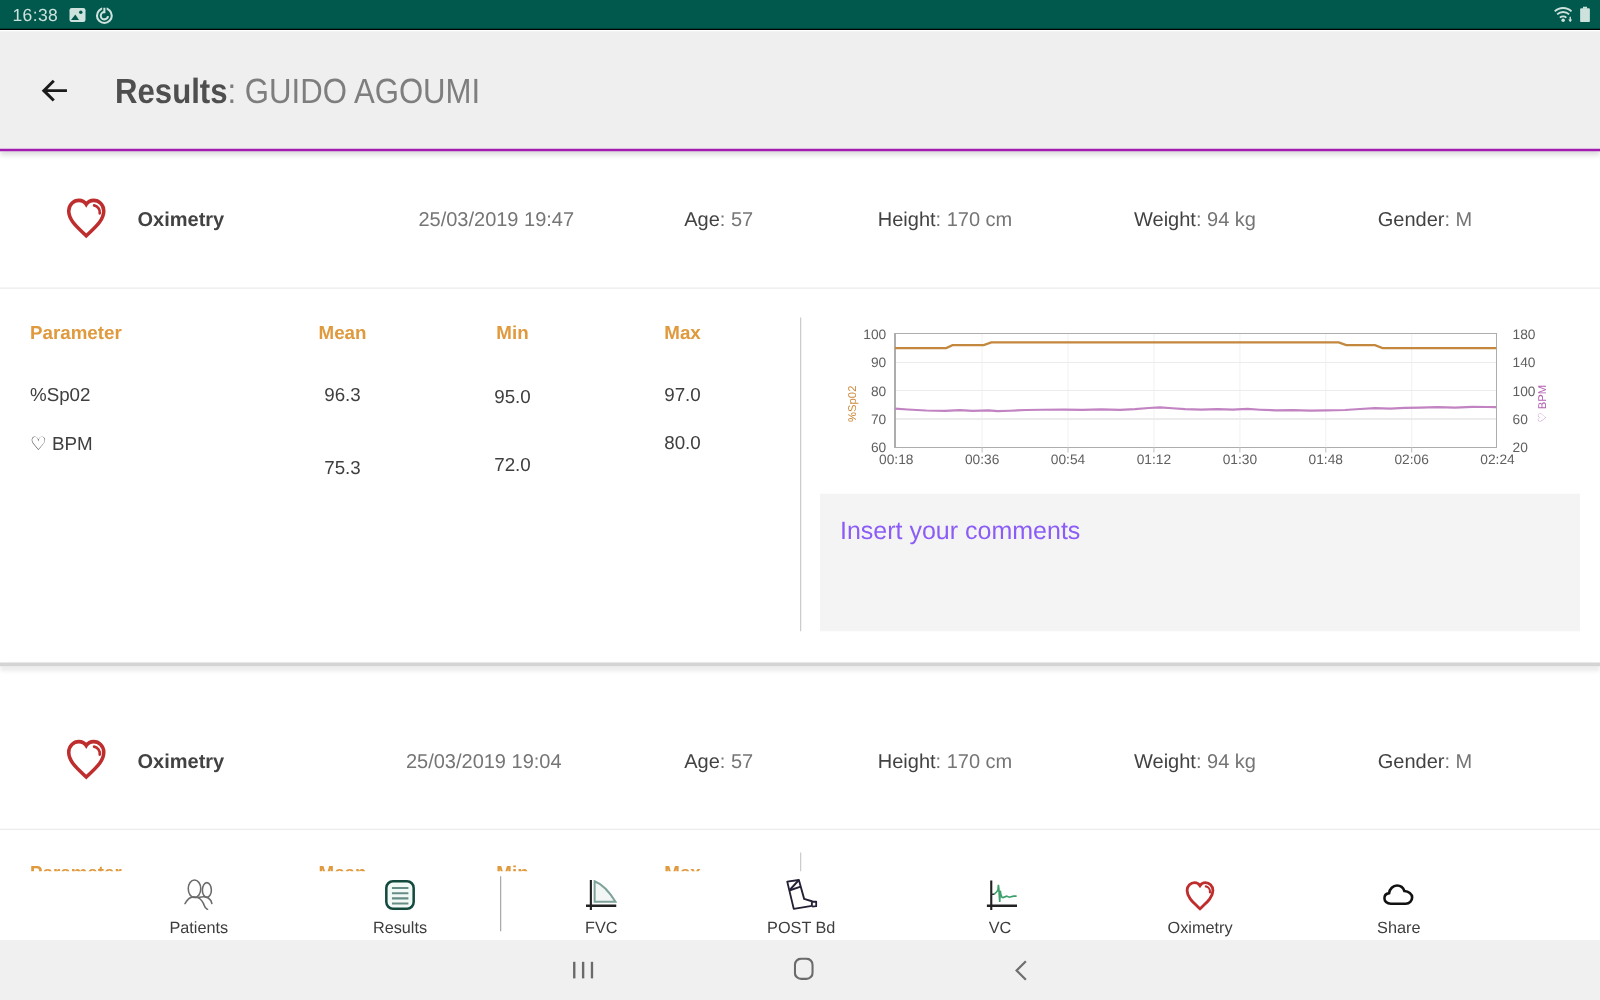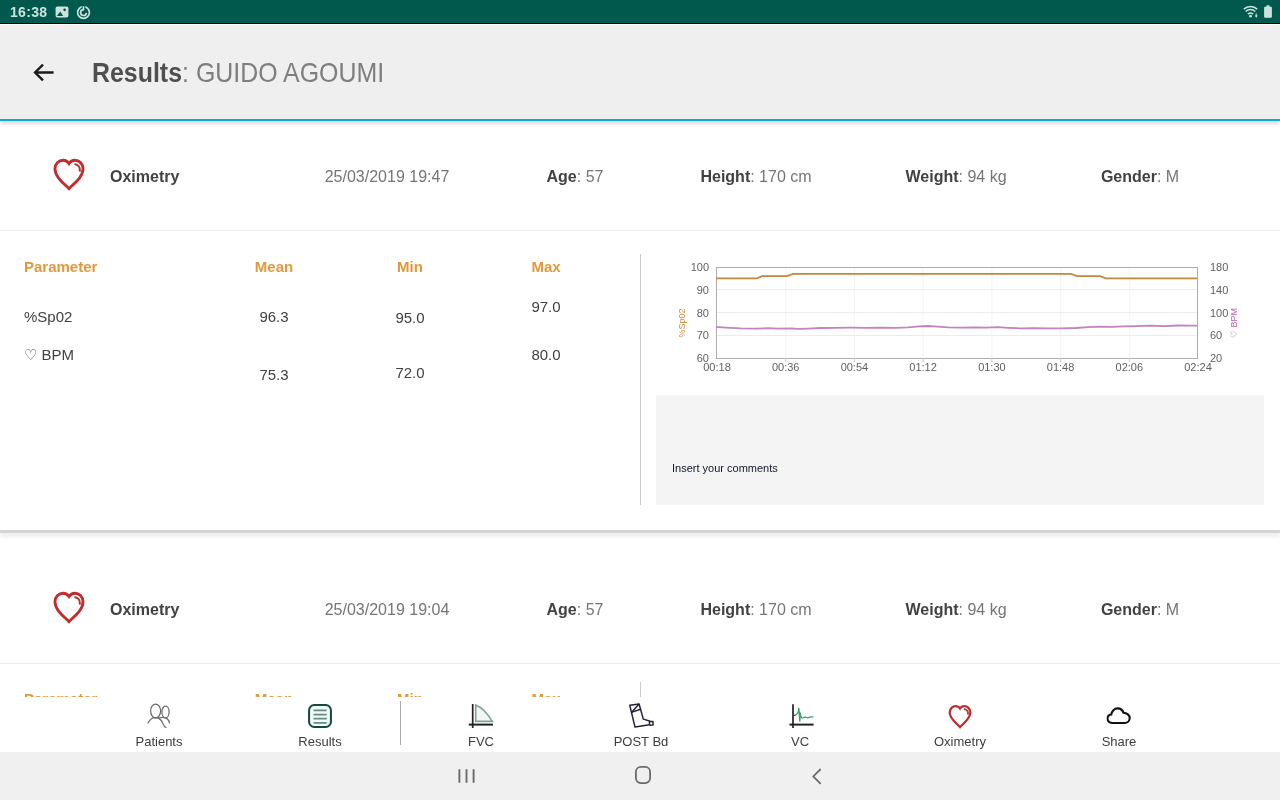--- a/index.html
+++ b/index.html
@@ -1,44 +1,44 @@
 <!DOCTYPE html>
 <html><head>
 <meta charset="utf-8">
 <style>
 * { margin:0; padding:0; box-sizing:border-box; }
 html,body { width:1280px; height:800px; overflow:hidden; background:#fff;
   font-family:"Liberation Sans", sans-serif; }
 .abs { position:absolute; }
 #statusbar { position:absolute; left:0; top:0; width:1280px; height:24px;
-  background:#01584c; border-bottom:1px solid #000; color:#cde2dd;font-weight:bold; }
+  background:#01584c; border-bottom:1px solid #000; color:#cde2dd; }
 #statustime { position:absolute; left:10px; top:4px; font-size:14px; color:#cde2dd; letter-spacing:0.3px; }
 #appbar { position:absolute; left:0; top:25px; width:1280px; height:96px;
-  background:#f0efef; border-bottom:2px solid #0ea5e9;
+  background:#f0efef; border-bottom:2px solid #a21caf;
   box-shadow:0 3px 4px rgba(0,0,0,0.14); }
 #apptitle { position:absolute; left:92px; top:32px; font-size:28px; color:#7e7e7e;
   transform:scaleX(0.89); transform-origin:0 0; white-space:nowrap; }
 #apptitle b { color:#4f4f4f; font-weight:bold; }
 .secrow { position:absolute; left:0; width:1280px; height:111px; }
 .secrow .heart { position:absolute; left:50px; top:36px; }
 .secrow .name { position:absolute; left:110px; top:48px; font-size:16px;
   font-weight:bold; color:#424242; }
 .secrow .cell { position:absolute; top:48px; font-size:16px; color:#757575;
   white-space:nowrap; }
-.secrow .cell b { color:#424242; font-weight:bold; }
+.secrow .cell b { color:#424242; font-weight:normal; }
 .hdiv { position:absolute; left:0; width:1280px; height:1px; background:#ececec; }
 .ohead { position:absolute; font-size:15px; font-weight:bold; color:#e09a3e;
   white-space:nowrap; }
 .tcell { position:absolute; font-size:15px; color:#3f3f3f; white-space:nowrap; }
 .ctr { transform:translateX(-50%); }
 #vdiv1 { position:absolute; left:640px; top:254px; width:1px; height:251px; background:#cccccc; }
 #vdiv2 { position:absolute; left:640px; top:682px; width:1px; height:16px; background:#cccccc; }
 #comments { position:absolute; left:656px; top:395px; width:608px; height:110px;
   background:#f4f4f4; }
-#comments span { position:absolute; left:16px; top:19px; font-size:11px; color:#0f172a;margin-top:48px; }
+#comments span { position:absolute; left:16px; top:19px; font-size:20px; color:#8b5cf6; }
 #divider2 { position:absolute; left:0; top:530px; width:1280px; height:3px;
   background:#d4d4d4; box-shadow:0 3px 4px rgba(0,0,0,0.13); }
 #bottomnav { position:absolute; left:0; top:697px; width:1280px; height:55px;
   background:#ffffff; }
 .nav { position:absolute; top:0; width:120px; height:55px; text-align:center;
   transform:translateX(-50%); }
 .nav .lbl { position:absolute; top:37px; width:100%; 
   font-size:13px; color:#3d3d3d; }
 .nav svg { position:absolute; top:5px; left:50%; transform:translateX(-50%); }
 #navsep { position:absolute; left:400px; top:701px; width:1px; height:44px; background:#aaaaaa; }
@@ -82,36 +82,36 @@
   </svg>
   <div id="apptitle"><b>Results</b>: GUIDO AGOUMI</div>
 </div>
 
 <div class="secrow" style="top:120px">
   <svg class="heart" width="38" height="38" viewBox="0 0 32 32">
     <path d="M16 27.5 C 11 22.5, 4.2 17.5, 4.2 10.8 C 4.2 6.4 7.6 3.6 11 3.6 C 13.2 3.6 15 4.7 16 6.3 C 17 4.7 18.8 3.6 21 3.6 C 24.4 3.6 27.8 6.4 27.8 10.8 C 27.8 17.5 21 22.5 16 27.5 Z" fill="none" stroke="#bf2e2e" stroke-width="2.4"></path>
     <path d="M21.3 7.0 A 4.8 4.8 0 0 1 25.1 12.4" fill="none" stroke="#bf2e2e" stroke-width="1.8" stroke-linecap="round"></path>
   </svg>
   <div class="name">Oximetry</div>
-  <div class="cell ctr" style="left:387px">25/03/2019 19:47</div>
+  <div class="cell ctr" style="left:397px">25/03/2019 19:47</div>
   <div class="cell ctr" style="left:575px"><b>Age</b>: 57</div>
   <div class="cell ctr" style="left:756px"><b>Height</b>: 170 cm</div>
   <div class="cell ctr" style="left:956px"><b>Weight</b>: 94 kg</div>
   <div class="cell ctr" style="left:1140px"><b>Gender</b>: M</div>
 </div>
 <div class="hdiv" style="top:230px"></div>
 
 <div class="ohead" style="left:24px; top:258px">Parameter</div>
 <div class="ohead ctr" style="left:274px; top:258px">Mean</div>
 <div class="ohead ctr" style="left:410px; top:258px">Min</div>
 <div class="ohead ctr" style="left:546px; top:258px">Max</div>
 <div class="tcell" style="left:24px; top:308px">%Sp02</div>
 <div class="tcell ctr" style="left:274px; top:308px">96.3</div>
 <div class="tcell ctr" style="left:410px; top:309px">95.0</div>
-<div class="tcell ctr" style="left:546px; top:298px">97.0</div>
+<div class="tcell ctr" style="left:546px; top:308px">97.0</div>
 <div class="tcell" style="left:24px; top:346px">♡ BPM</div>
 <div class="tcell ctr" style="left:274px; top:366px">75.3</div>
 <div class="tcell ctr" style="left:410px; top:364px">72.0</div>
 <div class="tcell ctr" style="left:546px; top:346px">80.0</div>
 
 <div id="vdiv1"></div>
 
 <svg class="abs" style="left:656px;top:248px" width="610" height="135" viewBox="0 0 610 135">
 
   <line x1="129.7" y1="19" x2="129.7" y2="110" stroke="#f4f4f4" stroke-width="1"></line>

